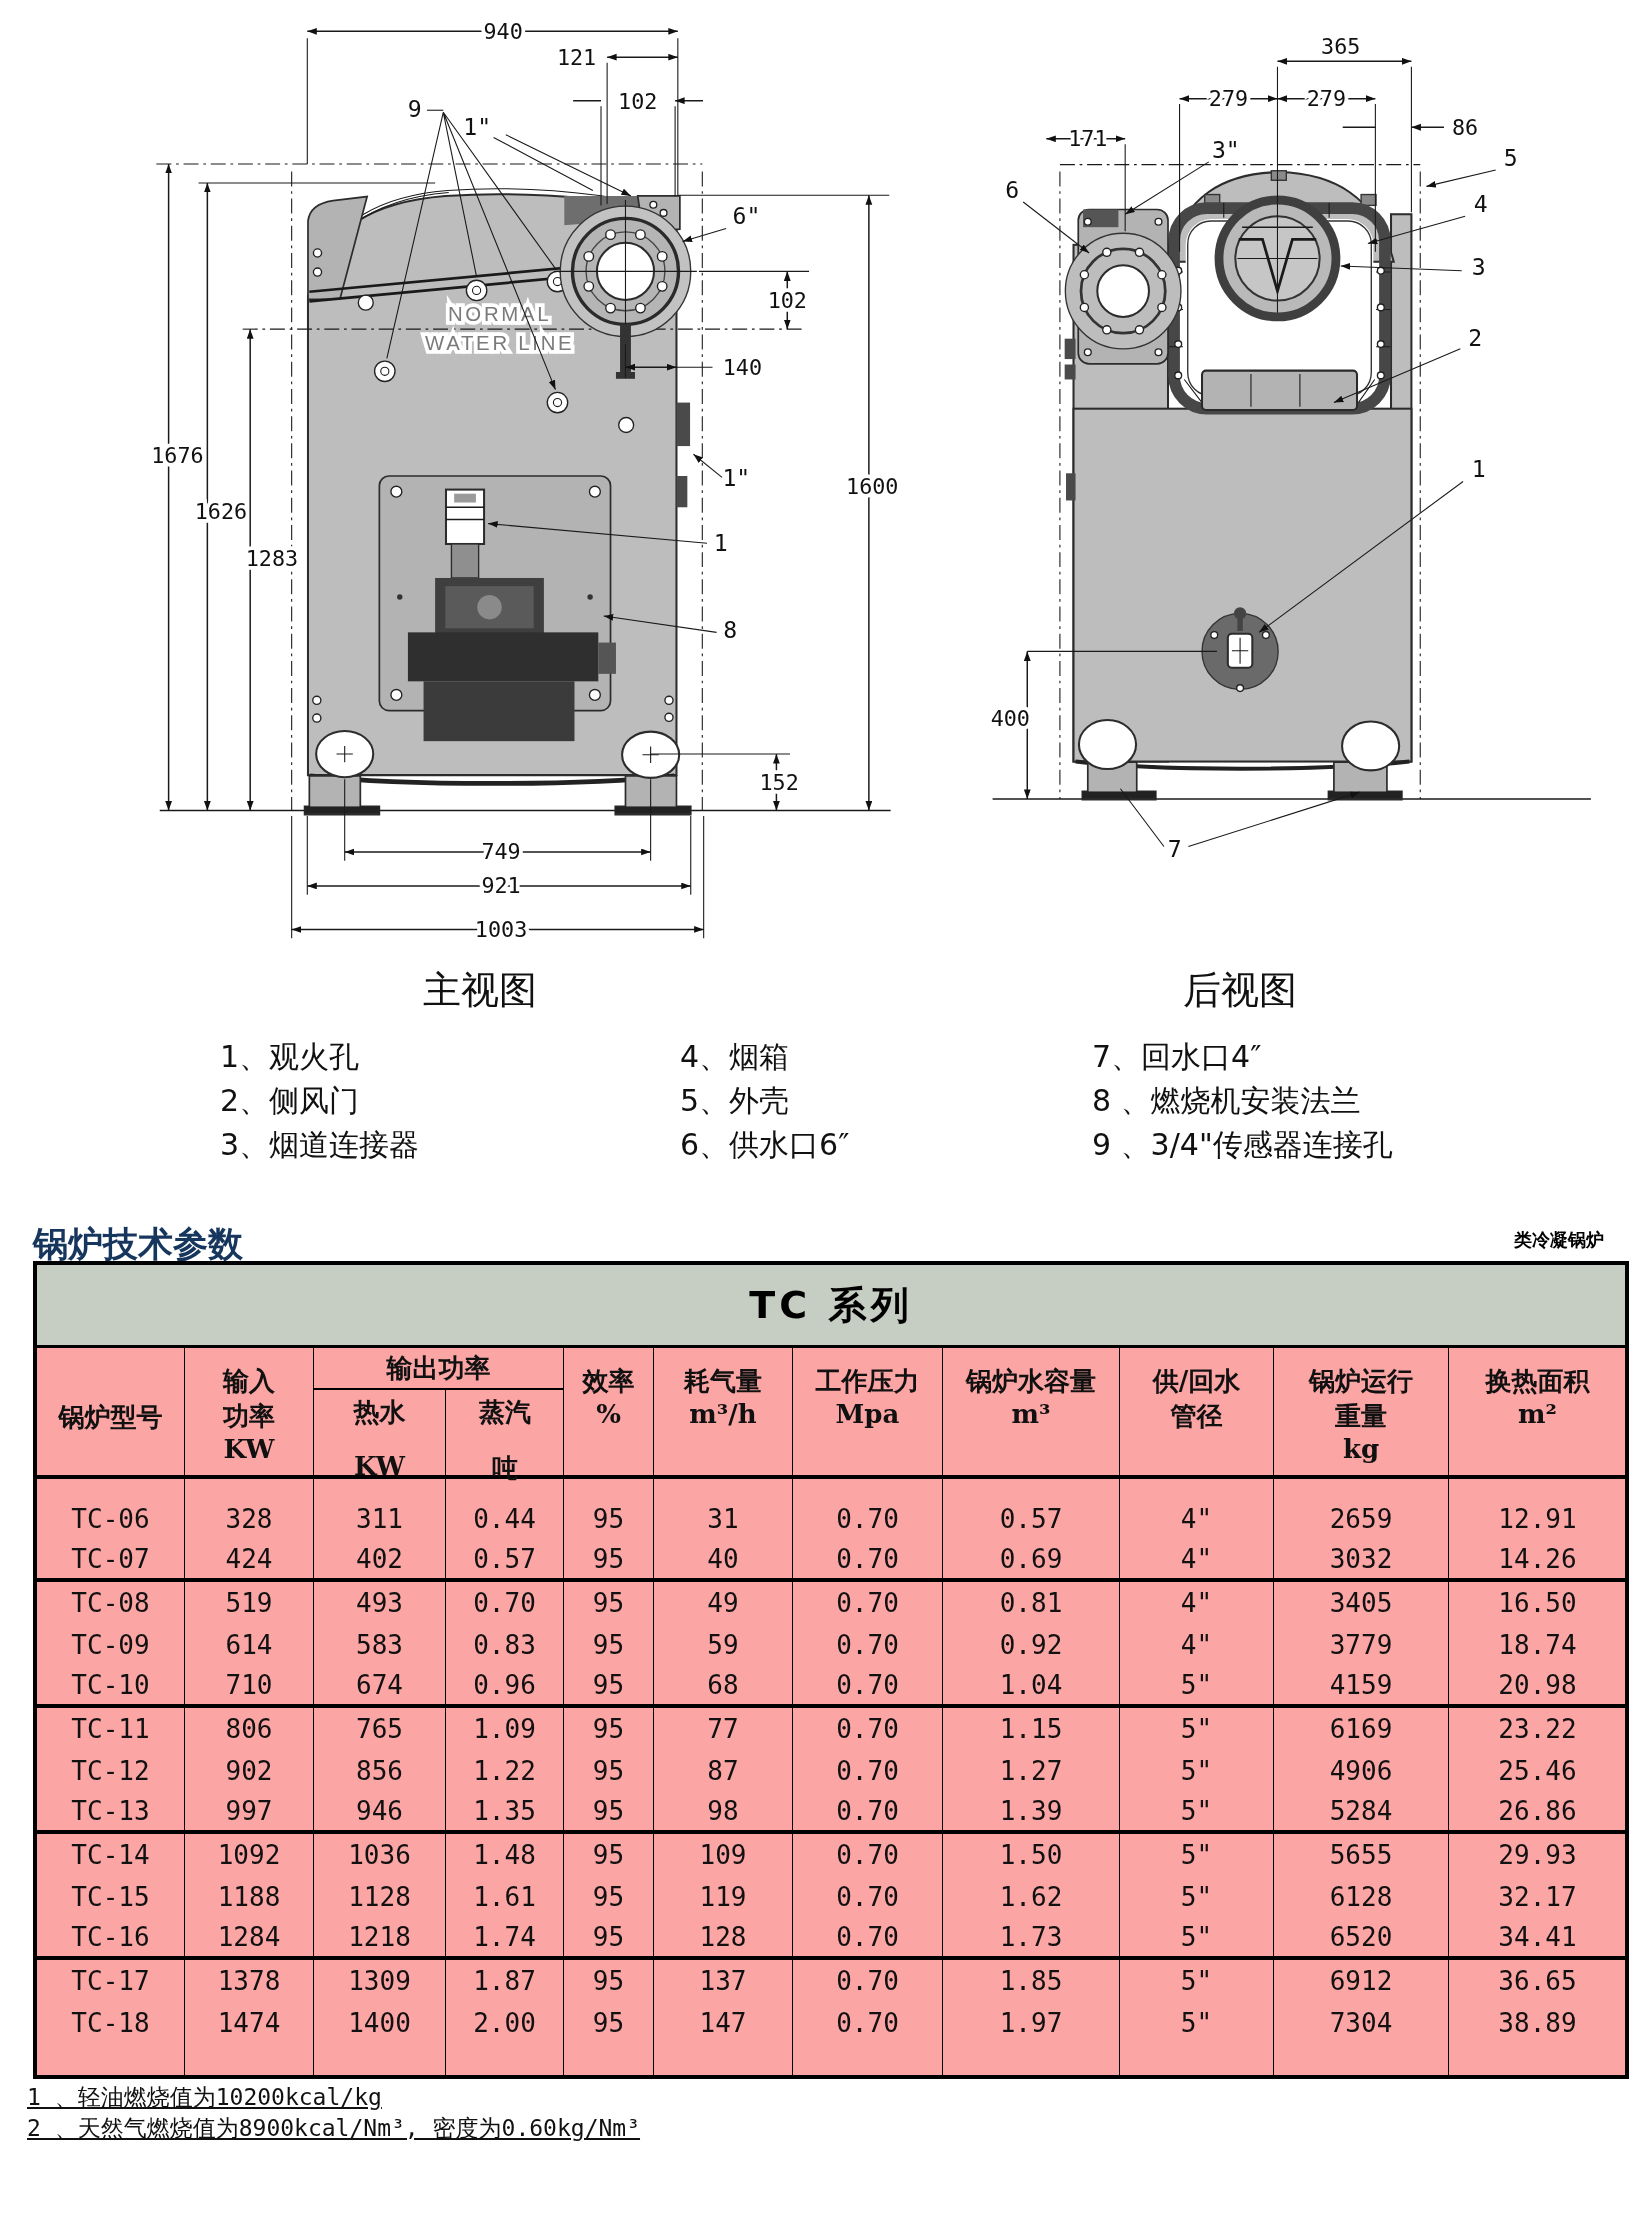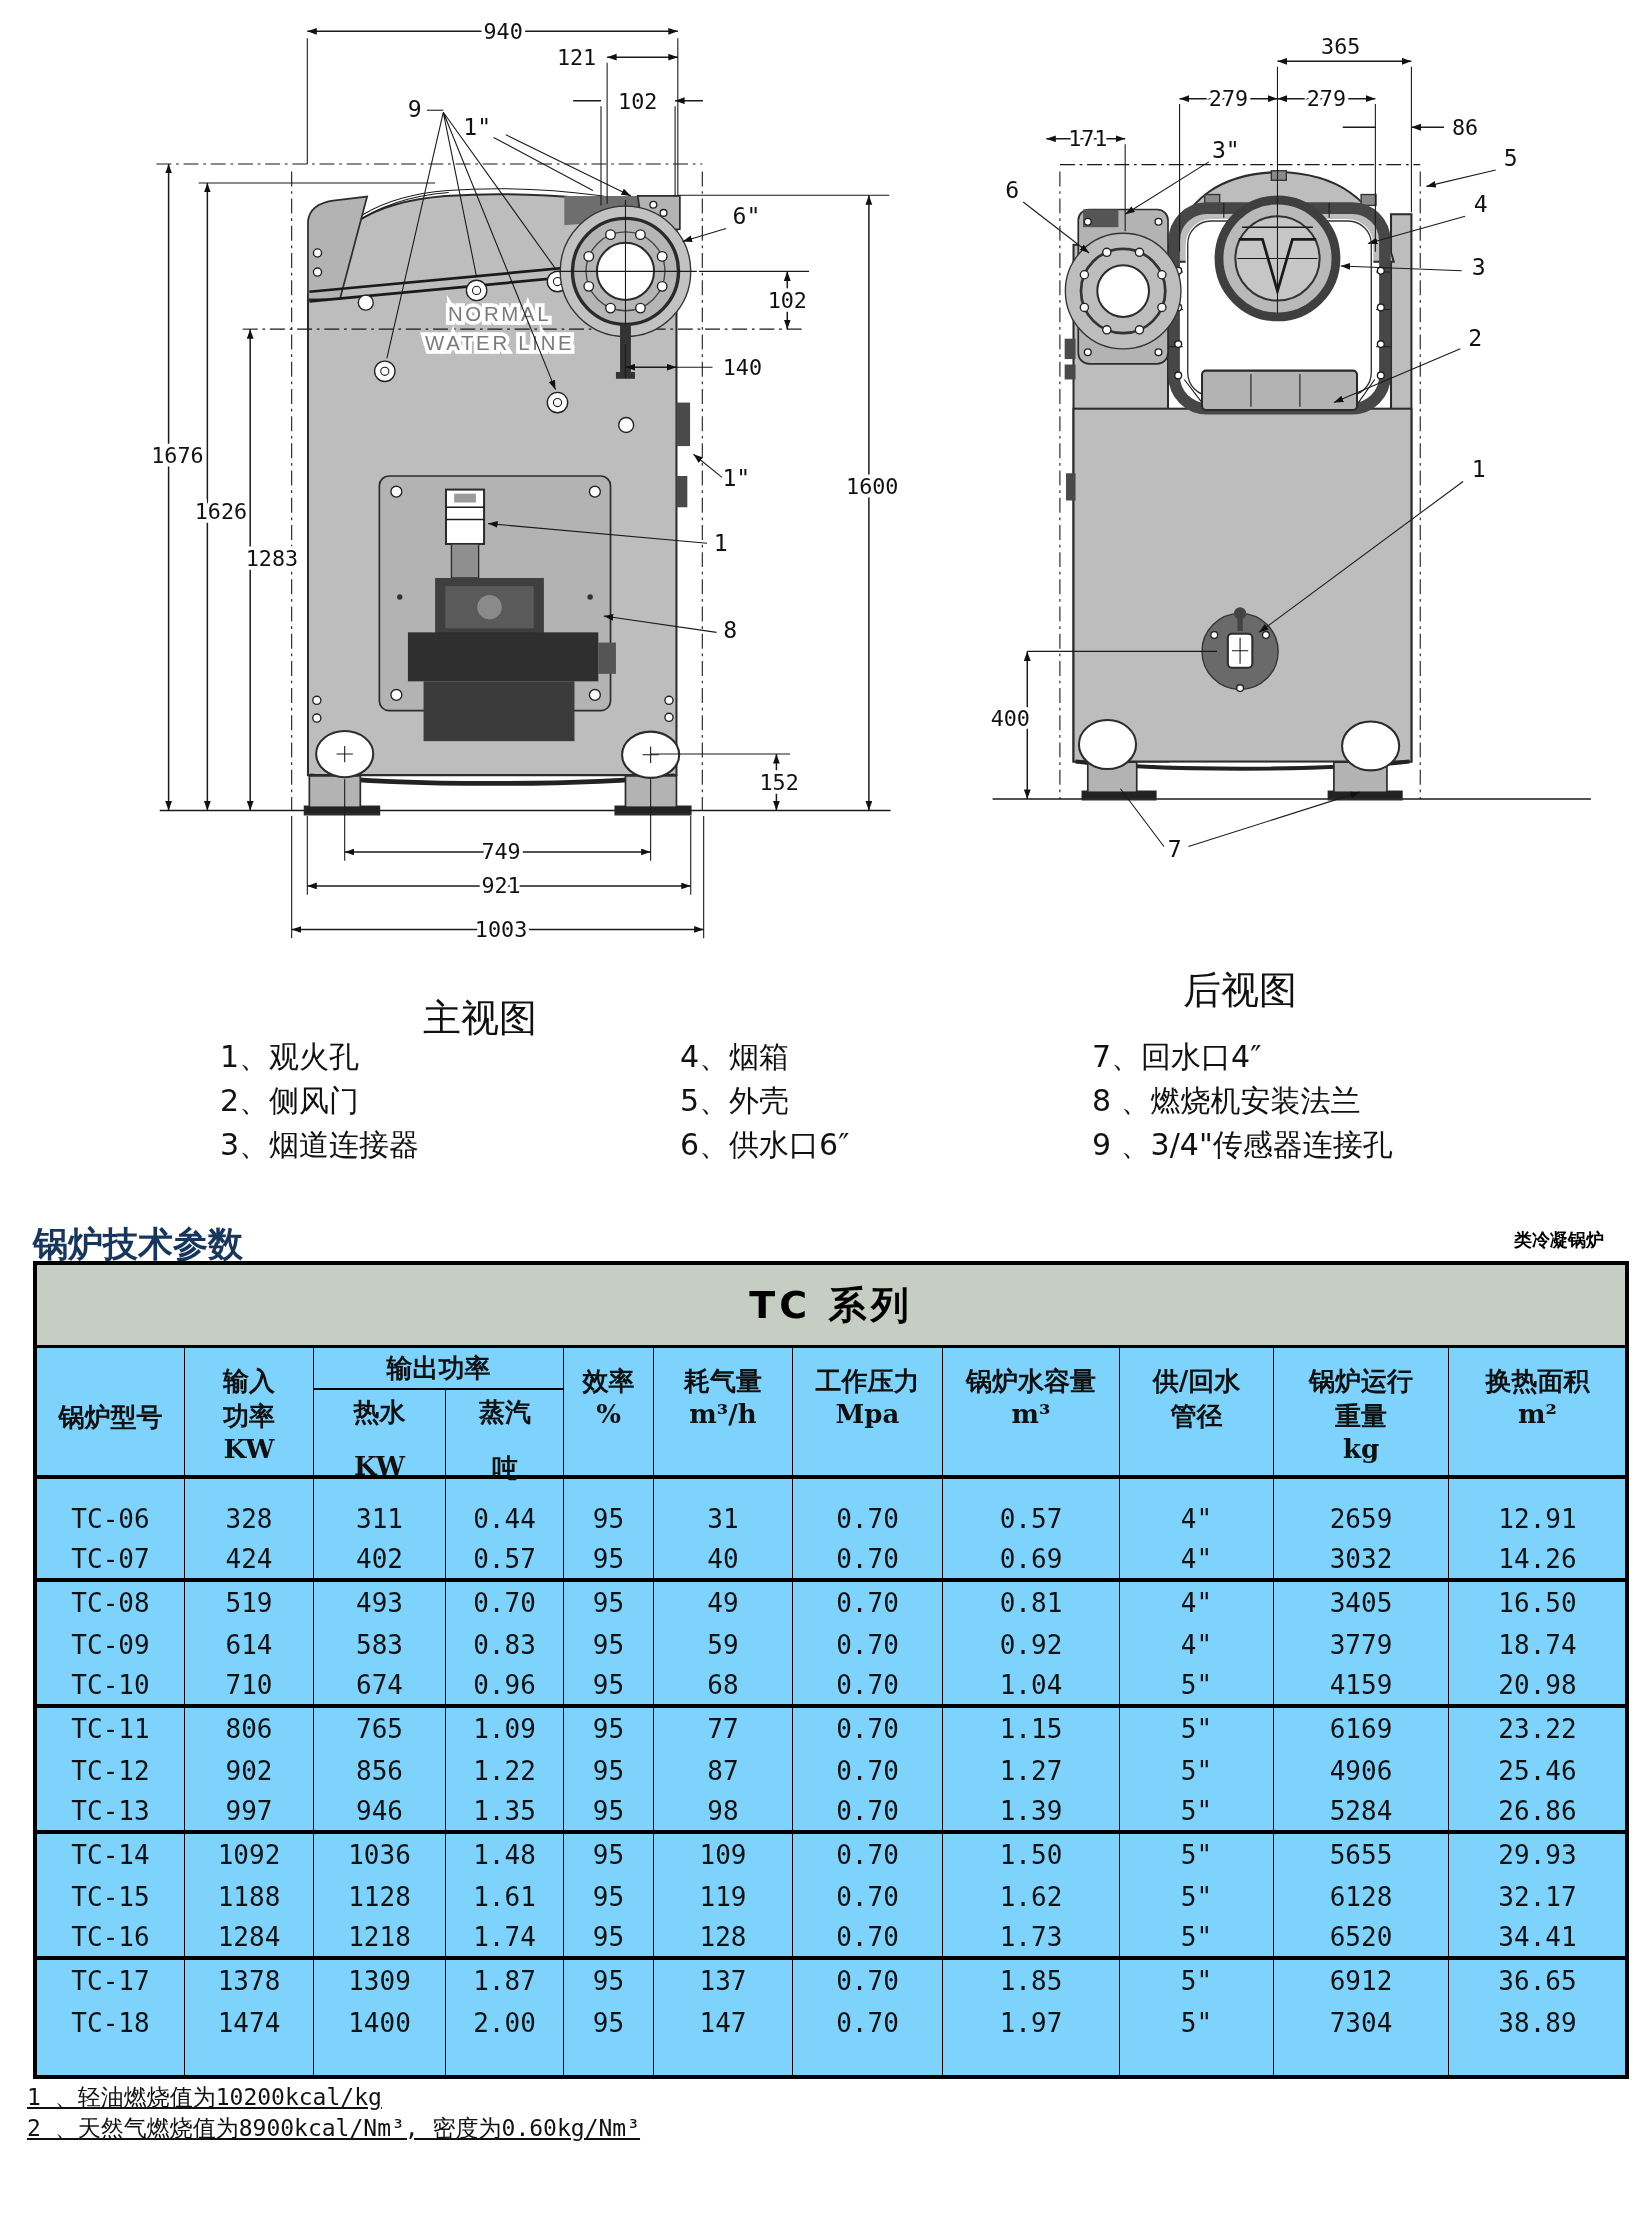--- a/index.html
+++ b/index.html
@@ -22,21 +22,21 @@
   .frame{fill:none;stroke:#474747;stroke-width:17}
   
   .caption{position:absolute;width:340px;text-align:center;font-size:38px;color:#111;}
   .lg-col{position:absolute;top:1035px;}
   .lg-item{display:block;line-height:44px;font-size:30px;color:#111;white-space:nowrap;}
   
   #sec-title{position:absolute;left:33px;top:1221px;font-size:35px;font-weight:bold;color:#17365D;}
   #sec-tag{position:absolute;right:44px;top:1228px;font-size:18px;font-weight:bold;color:#000;}
   
   #tbl{position:absolute;left:33px;top:1261px;width:1596px;box-sizing:border-box;
-       border:4.1px solid #000;background:#7dd3fc;}
+       border:4.1px solid #000;background:#fca5a5;}
   #tc-bar{height:80px;background:#C6CDC2;border-bottom:3.4px solid #000;
           display:flex;align-items:center;justify-content:center;
           font-size:38px;font-weight:bold;letter-spacing:4.1px;color:#000;}
   #thead{display:grid;grid-template-columns:148px 129px 250px 90px 139px 150px 177px 154px 175px 177px;
          height:127px;border-bottom:4.1px solid #000;font-weight:bold;font-size:26px;}
   #thead > .hc{box-sizing:border-box;border-right:1.4px solid #000;display:flex;flex-direction:column;
          align-items:center;justify-content:flex-start;padding-top:16.3px;}
   #thead > .hc:last-child{border-right:none;}
   #thead .hc.mid{justify-content:center;padding-top:0;}
   .unit{font-weight:bold;font-family:"DejaVu Serif","Liberation Serif",serif;}
@@ -338,21 +338,21 @@
       <path class="thin" d="M2150,398 L1972,391" marker-end="url(#ma)"></path>
       <text class="cn" x="2170" y="509">2</text>
       <path class="thin" d="M2148,513 L1962,592" marker-end="url(#ma)"></path>
       <text class="cn" x="2175" y="702">1</text>
       <path class="thin" d="M2152,708 L1852,930" marker-end="url(#ma)"></path>
       <text class="cn" x="1728" y="1261">7</text>
       <path class="thin" d="M1712,1245 L1648,1160 M1748,1245 L2000,1165" marker-end="url(#ma)"></path>
     </g>
   </svg>
 
-  <div class="caption" style="left:310px;top:965px;margin-top:28px;">主视图</div>
+  <div class="caption" style="left:310px;top:965px;">主视图</div>
   <div class="caption" style="left:1070px;top:965px;">后视图</div>
 
   <div class="lg-col" style="left:220px;">
     <span class="lg-item">1、观火孔</span>
     <span class="lg-item">2、侧风门</span>
     <span class="lg-item">3、烟道连接器</span>
   </div>
   <div class="lg-col" style="left:680px;">
     <span class="lg-item">4、烟箱</span>
     <span class="lg-item">5、外壳</span>

